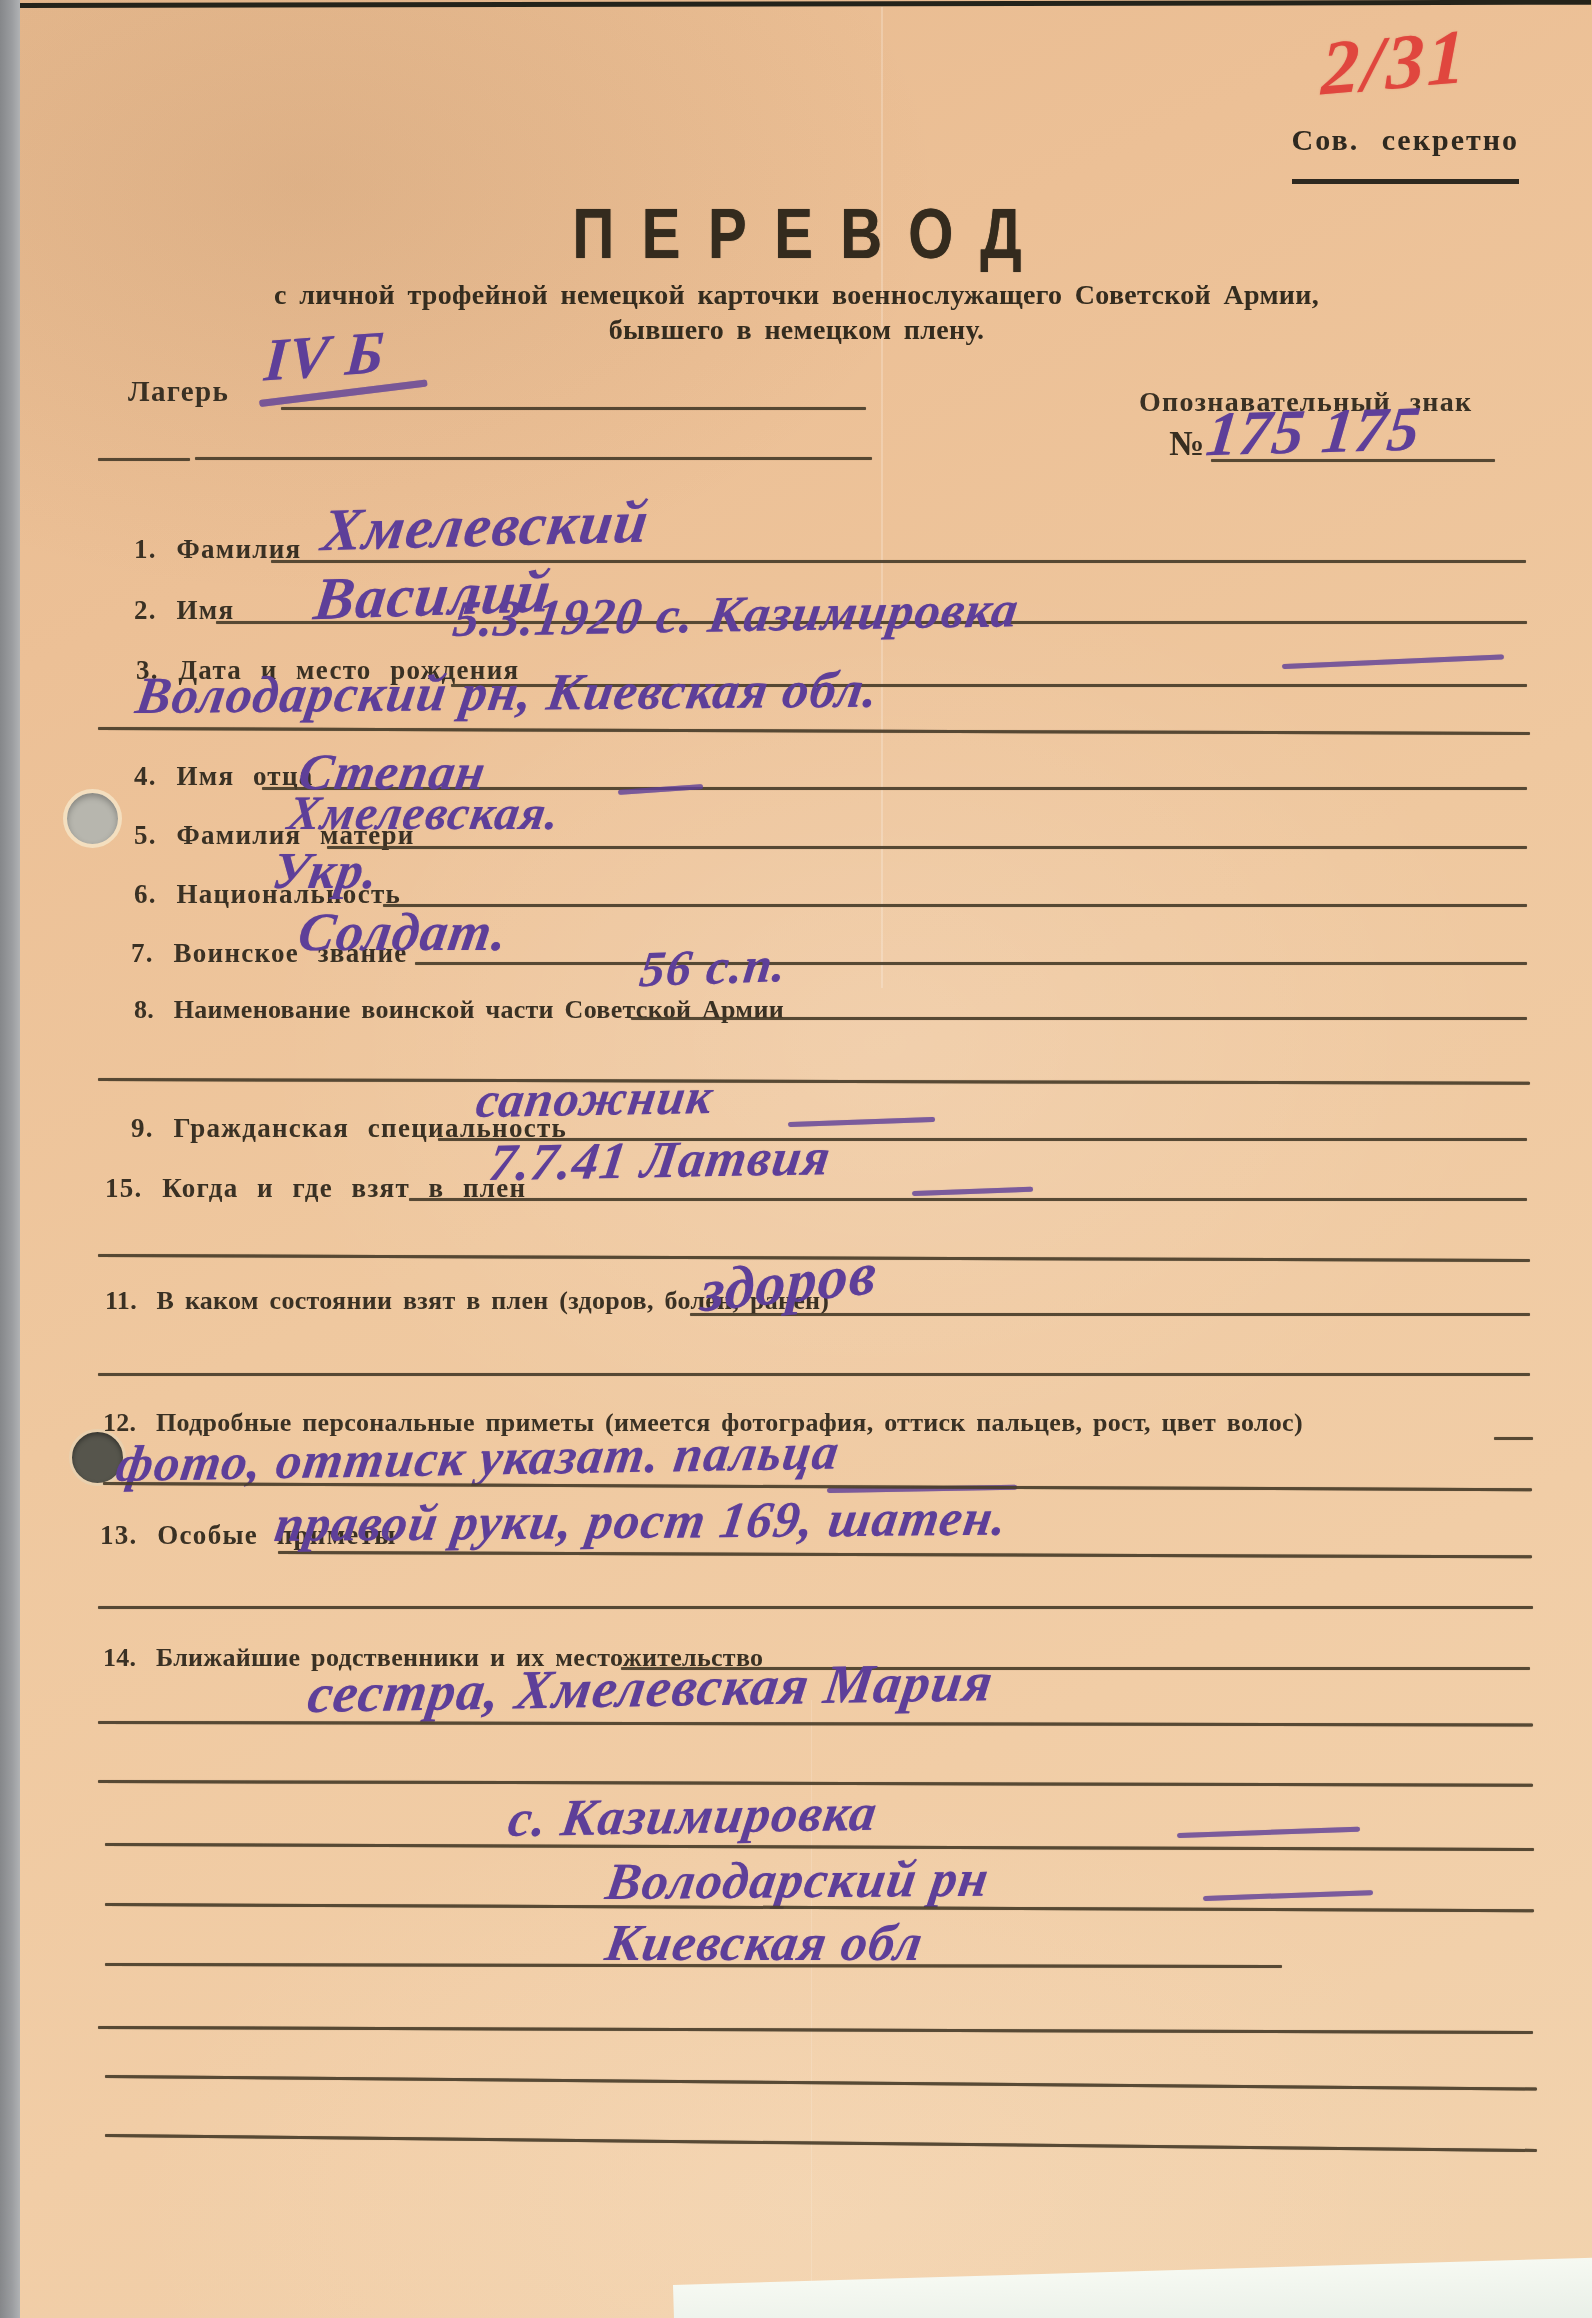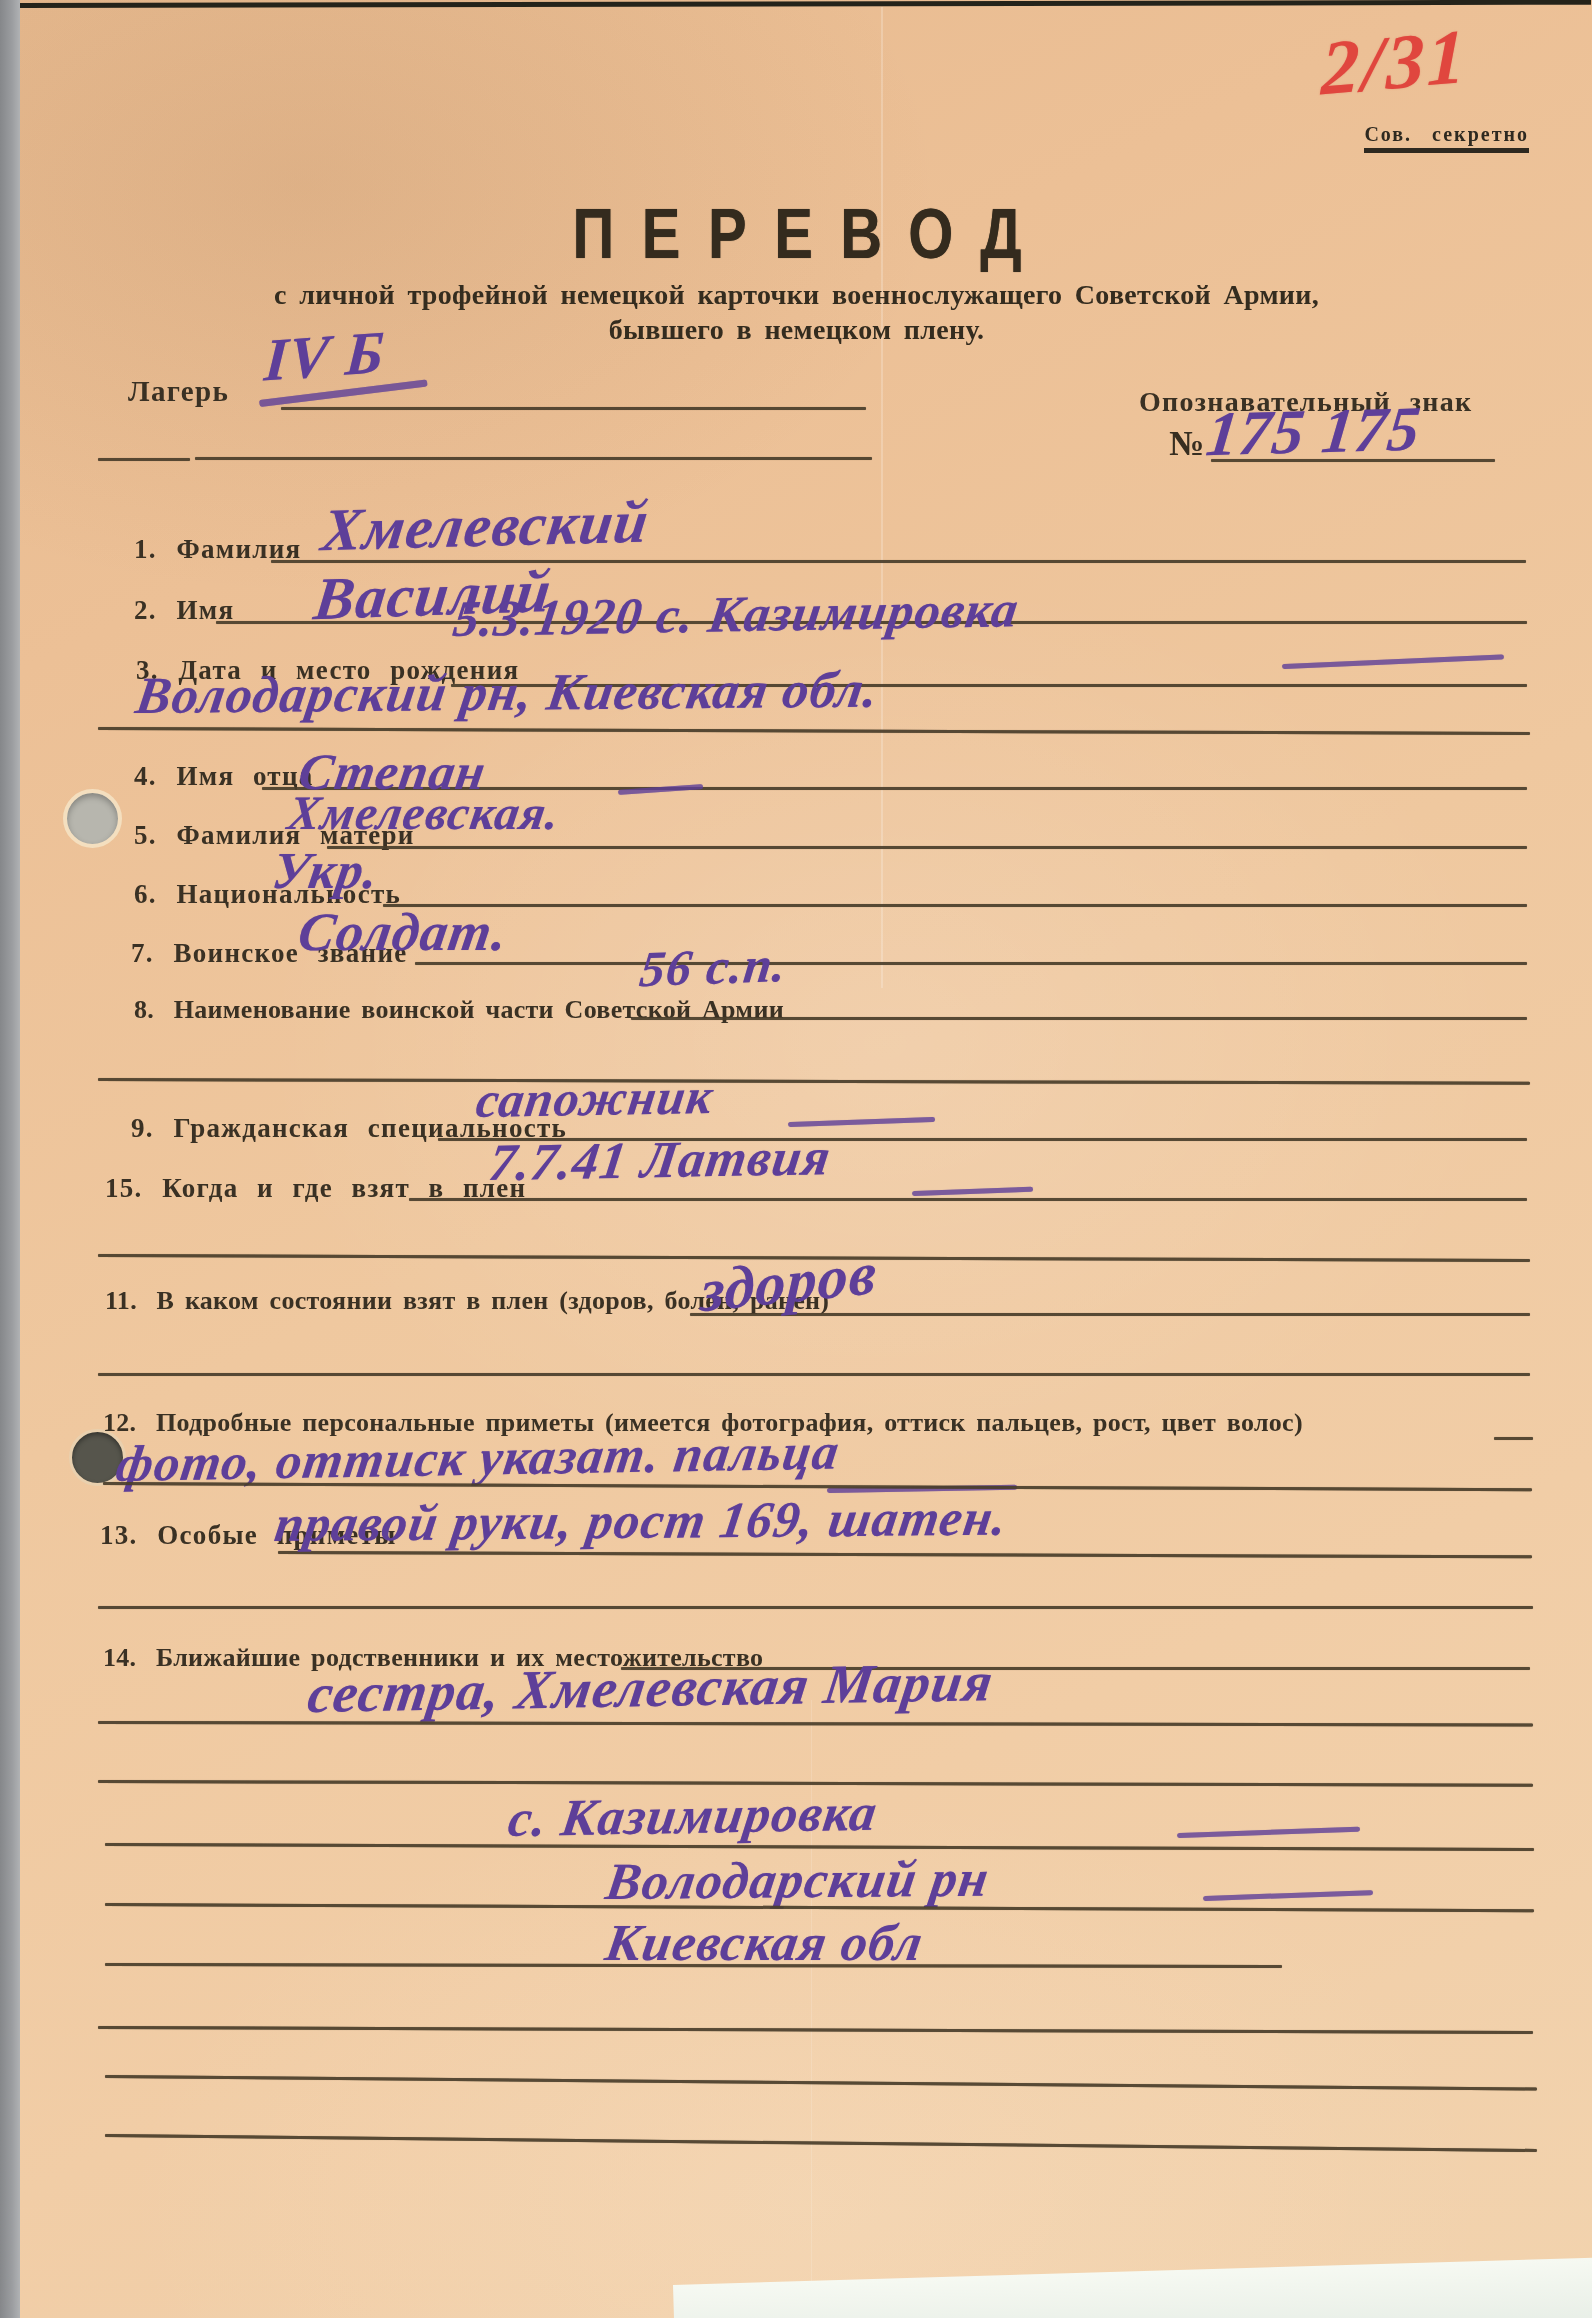--- a/index.html
+++ b/index.html
@@ -33,23 +33,23 @@
 
   
   .print{position:absolute;color:#372e21;white-space:nowrap;}
   .red-idx{
     position:absolute;left:1321px;top:18.3px;
     font-style:italic;font-weight:700;font-size:77px;color:#e0463e;
     transform:rotate(-5deg) skewX(-6deg);letter-spacing:2.6px;white-space:nowrap;
     text-shadow:0 0 1.3px rgba(224,70,62,0.5);
   }
   .classif{
-    right:64px;top:123px;left:auto;
-    font-weight:700;font-size:20px;letter-spacing:2px;word-spacing:13px;
-    border-bottom:5.9px solid #2e2920;padding-bottom:2px;color:#2e2920;
+    right:74px;top:123px;left:auto;
+    font-weight:700;font-size:30px;letter-spacing:2px;word-spacing:13px;
+    border-bottom:5.9px solid #2e2920;padding-bottom:22px;color:#2e2920;
   }
   .title{
     left:50%;top:192px;
     font-family:"Liberation Sans",sans-serif;font-weight:700;font-size:58px;
     letter-spacing:27.5px;color:#342b1e;
     transform:translateX(-47%) scaleY(1.22);transform-origin:center top;
     text-shadow:0 0 0.7px #342b1e;
   }
   .sub{left:50%;transform:translateX(-50%);font-weight:700;font-size:28px;
     letter-spacing:0.3px;word-spacing:5.2px;color:#342c1f;}

